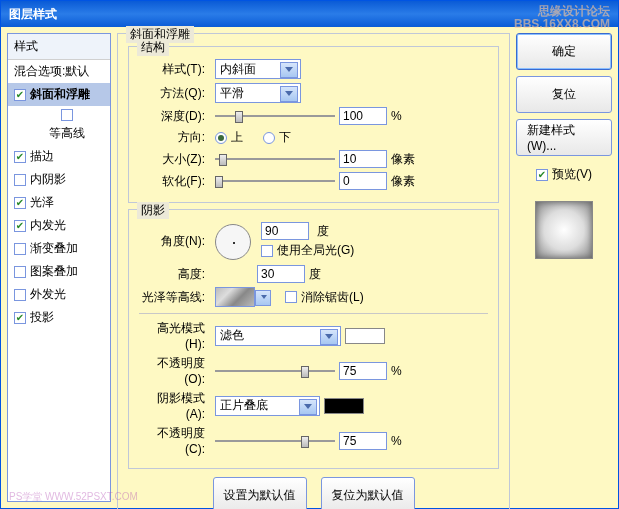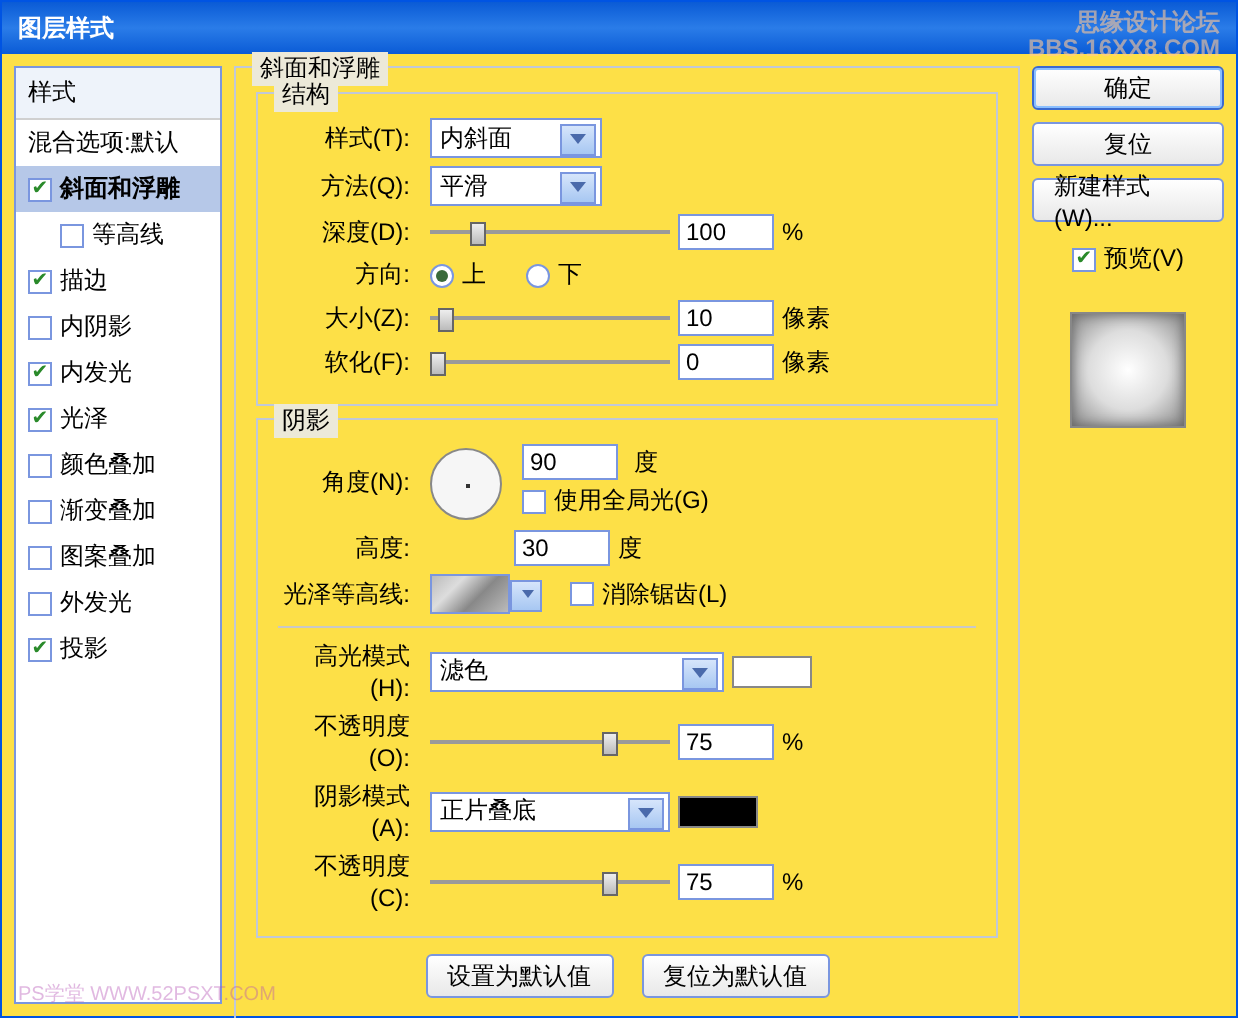--- a/index.html
+++ b/index.html
@@ -1,24 +1,24 @@
 <!DOCTYPE html>
 <html><head>
 <meta charset="utf-8">
 <style>
 * { box-sizing: border-box; font-family: "Microsoft YaHei", SimSun, sans-serif; font-size: 12px; }
 body { margin: 0; background: #fff; }
-.window { width: 619px; height: 509px; background: #fde047; border: 1px solid #0054e3; position: relative; }
+.window { width: 619px; height: 509px; background: #fef9c3; border: 1px solid #0054e3; position: relative; }
 .titlebar { height: 26px; background: linear-gradient(#0a5bd6, #2a7ce8 50%, #0a5bd6); color: #fff; padding: 4px 8px; font-weight: bold; display: flex; align-items: center; }
 .watermark { position: absolute; top: 4px; right: 8px; color: rgba(255,200,150,0.6); font-size: 10px; line-height: 1.1; text-align: right; }
 .content { display: flex; padding: 6px; height: calc(100% - 26px); gap: 6px; }
 .sidebar { width: 104px; background: #fff; border: 1px solid #7a96df; overflow: hidden; }
 .sidebar-header { background: #eef3fa; border-bottom: 1px solid #d0d0d0; padding: 4px 6px; }
 .sidebar-item { padding: 3px 6px; display: flex; align-items: center; gap: 4px; cursor: pointer; }
-.sidebar-item.sub { padding-left: 22px; }
+.sidebar-item.sub { padding-left: 22px; flex-direction: column; }
 .sidebar-item.active { background: #b6c8e8; }
 .chk { width: 12px; height: 12px; border: 1px solid #7a96df; background: #fff; display: inline-flex; align-items: center; justify-content: center; font-size: 10px; color: #2a8a2a; line-height: 1; }
 .chk.checked::before { content: "✔"; }
 .main { flex: 1; display: flex; flex-direction: column; gap: 4px; }
 .fieldset { border: 1px solid #c0c8d8; padding: 6px 10px 10px 10px; position: relative; }
 .fieldset > .legend { position: absolute; top: -8px; left: 8px; background: #ece9d8; padding: 0 4px; }
 .subfieldset { border: 1px solid #c0c8d8; padding: 8px 10px; margin-top: 6px; position: relative; }
 .subfieldset > .legend { position: absolute; top: -8px; left: 8px; background: #ece9d8; padding: 0 4px; }
 .row { display: flex; align-items: center; margin: 4px 0; gap: 4px; }
 .label { width: 66px; text-align: right; margin-right: 6px; }
@@ -30,21 +30,21 @@
 .slider-thumb { position: absolute; top: 2px; width: 8px; height: 12px; background: linear-gradient(#eee,#bbb); border: 1px solid #666; }
 .numbox { width: 48px; height: 18px; border: 1px solid #7a96df; background: #fff; padding: 1px 3px; }
 .radio { width: 12px; height: 12px; border: 1px solid #7a96df; border-radius: 50%; display: inline-flex; align-items: center; justify-content: center; background: #fff; }
 .radio.checked::before { content: ""; width: 6px; height: 6px; background: #3a6a3a; border-radius: 50%; }
 .anglepicker { width: 36px; height: 36px; border: 1px solid #888; border-radius: 50%; background: #f6f6f6; position: relative; margin-right: 6px; }
 .anglepicker::after { content: ""; position: absolute; width: 2px; height: 2px; background: #333; top: 17px; left: 17px; }
 .glosscontour { width: 40px; height: 20px; border: 1px solid #7a96df; background: linear-gradient(135deg,#bbb 0%, #ddd 30%, #888 60%, #bbb 100%); position: relative; }
 .glosscontour::after { content: ""; position: absolute; right: -17px; top: 2px; width: 14px; height: 14px; background: linear-gradient(#d6e5fb,#a7c7f2); border: 1px solid #7a96df; }
 .glosscontour .arrow { position: absolute; right: -13px; top: 7px; width: 0; height: 0; border-left: 3px solid transparent; border-right: 3px solid transparent; border-top: 4px solid #4a6aab; z-index: 1; }
 .colorswatch { width: 40px; height: 16px; border: 1px solid #888; }
-.btn { height: 22px; border: 1px solid #7a96df; background: linear-gradient(#fff,#e8e8e8); padding: 2px 10px; border-radius: 3px; cursor: pointer; display: inline-flex; align-items: center; justify-content: center; }
+.btn { height: 37px; border: 1px solid #7a96df; background: linear-gradient(#fff,#e8e8e8); padding: 2px 10px; border-radius: 3px; cursor: pointer; display: inline-flex; align-items: center; justify-content: center; }
 .rightcol { width: 96px; display: flex; flex-direction: column; gap: 6px; align-items: stretch; }
 .rightcol .btn { width: 96px; }
 .preview-swatch { width: 58px; height: 58px; border: 1px solid #888; background: radial-gradient(#fff,#ddd,#888); margin: 8px auto; box-shadow: inset 0 0 6px #666; }
 .btnrow { display: flex; justify-content: center; gap: 14px; margin-top: 8px; }
 .footer-wm { position: absolute; bottom: 4px; left: 8px; color: rgba(180,80,180,0.4); font-size: 10px; }
 hr.sep { border: none; border-top: 1px solid #c8c8c8; margin: 6px 0; }
 .outer-area { position: relative; }
 </style>
 </head>
 <body>
@@ -77,29 +77,25 @@
           <div class="sidebar-item">
             <span class="chk checked"></span>
             <span>描边</span>
           </div>
           <div class="sidebar-item">
             <span class="chk"></span>
             <span>内阴影</span>
           </div>
           <div class="sidebar-item">
             <span class="chk checked"></span>
+            <span>光泽</span>
+          </div>
+          <div class="sidebar-item">
+            <span class="chk checked"></span>
             <span>内发光</span>
-          </div>
-          <div class="sidebar-item">
-            <span class="chk checked"></span>
-            <span>光泽</span>
-          </div>
-          <div class="sidebar-item">
-            <span class="chk"></span>
-            <span>颜色叠加</span>
           </div>
           <div class="sidebar-item">
             <span class="chk"></span>
             <span>渐变叠加</span>
           </div>
           <div class="sidebar-item">
             <span class="chk"></span>
             <span>图案叠加</span>
           </div>
           <div class="sidebar-item">
@@ -207,39 +203,39 @@
               </div>
             <span style="width:22px;"></span>
             <span class="chk"></span>
             <span>消除锯齿(L)</span>
           </div>
 
           <hr class="sep">
 
           <div class="row">
             <span class="label">高光模式(H):</span>
-            <div class="select" style="width:147px;">
+            <div class="select" style="width:126px;">
               <span>滤色</span>
                 <span class="arrow"></span>
             </div>
             <div class="colorswatch" style="background:#ffffff;"></div>
           </div>
           <div class="row">
             <span class="label">不透明度(O):</span>
             <div class="slider">
                 <div class="slider-track"></div>
                 <div class="slider-thumb" style="left:86px;"></div>
               </div>
             <input class="numbox" value="75" style="">
             <span>%</span>
           </div>
 
           <div class="row">
             <span class="label">阴影模式(A):</span>
-            <div class="select" style="width:120px;">
+            <div class="select" style="width:105px;">
               <span>正片叠底</span>
                 <span class="arrow"></span>
             </div>
             <div class="colorswatch" style="background:#000000;"></div>
           </div>
           <div class="row">
             <span class="label">不透明度(C):</span>
             <div class="slider">
                 <div class="slider-track"></div>
                 <div class="slider-thumb" style="left:86px;"></div>

